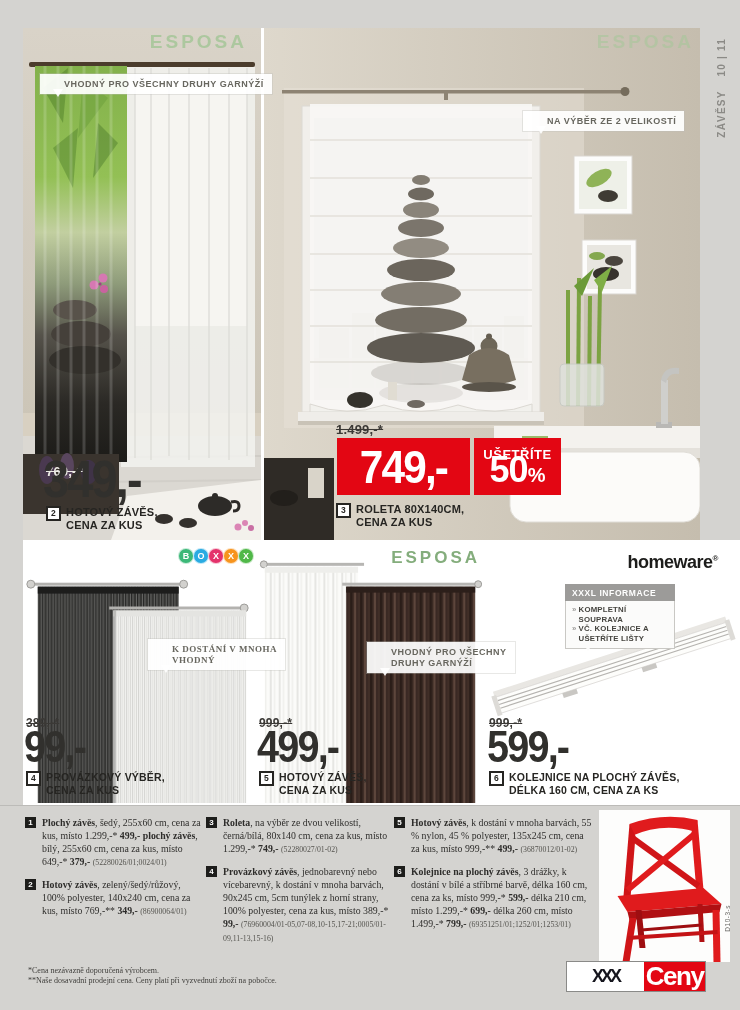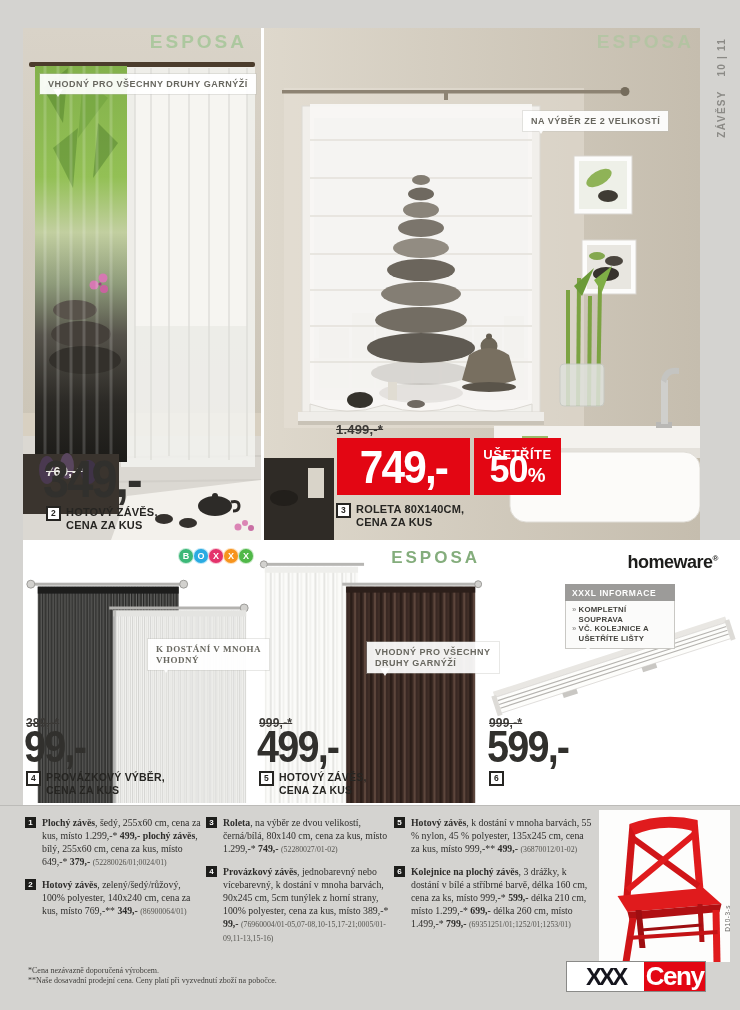--- a/index.html
+++ b/index.html
@@ -28,21 +28,21 @@
   .esposa-hl{left:120px;top:31px;width:138px;text-align:right;font-size:19px;color:rgba(164,198,152,.85);}
   .esposa-mid{left:352px;top:548px;width:128px;text-align:right;font-size:17px;color:#84ad7c;}
   .homeware{left:590px;top:552px;width:128px;text-align:right;font-size:18px;font-weight:bold;color:#1d1d1b;z-index:3;letter-spacing:-.5px;}
   .homeware sup{font-size:8px;font-weight:bold;}
   .boxxx{left:179px;top:548px;z-index:3;display:flex;}
   .bx-circle{width:14px;height:14px;border-radius:50%;margin-left:-1px;color:#fff;
     font-size:9px;font-weight:bold;display:flex;align-items:center;justify-content:center;
     border:1px solid rgba(255,255,255,.7);}
   
   .badge{background:rgba(255,255,255,.93);color:#68675f;font-weight:bold;
-    font-size:9px;letter-spacing:.5px;padding:5px 8px 4px 8px;line-height:11px;z-index:4;
+    font-size:9px;letter-spacing:.5px;padding:5px 8px 4px 24px;line-height:11px;z-index:4;
     box-shadow:0 0 0 1px rgba(190,188,182,.35);}
   .badge::after{content:'';position:absolute;left:13px;bottom:-8px;width:0;height:0;
     border:5px solid transparent;border-top:8px solid rgba(255,255,255,.93);}
   .badge-hl{left:40px;top:74px;}
   .badge-hr{left:523px;top:111px;text-align:center;}
   .badge-ml{left:148px;top:639px;font-family:Liberation Serif, serif;}
   .badge-mc{left:367px;top:642px;}
   
   .xxxl-info{left:565px;top:584px;width:110px;z-index:4;}
   .xxxl-info-header{background:#9c9b99;color:#fff;font-weight:bold;font-size:8.5px;
@@ -101,21 +101,21 @@
   
   .footnotes{left:28px;top:966px;font-family:"Liberation Serif",serif;font-size:8px;
     line-height:10px;color:#3f3e3b;z-index:4;}
   .slogan{left:0;top:1029px;width:556px;text-align:left;font-size:10.5px;font-weight:bold;
     letter-spacing:.3px;z-index:4;}
   .slogan-x{color:#3c3c3e;}
   .slogan-r{color:#e30613;}
   .lutz-logo{left:566px;top:961px;width:140px;height:31px;display:flex;z-index:6;
     border:1px solid #8a8a88;box-sizing:border-box;background:#fff;}
   .lutz-xxx{flex:0 0 56%;display:flex;align-items:center;justify-content:center;
-    font-size:24px;font-weight:bold;letter-spacing:-3px;color:#15151d;
+    font-size:18px;font-weight:bold;letter-spacing:-3px;color:#15151d;
     transform-origin:center;}
   .lutz-red{flex:1;background:#e30613;color:#fff;display:flex;align-items:center;justify-content:center;
     font-size:26px;font-weight:bold;letter-spacing:-1.5px;}
 </style>
 </head>
 <body>
 
 <div class="abs top-white"></div>
 <div class="abs mid-white"></div>
 <div class="abs bottom-strip"></div>
@@ -435,20 +435,24 @@
         <span class="arr">»</span>
         <span>VČ. KOLEJNICE A UŠETŘÍTE LIŠTY</span>
       </div>
     <div class="xxxl-info-tail"></div>
   </div>
 </div>
 <div class="abs old-price old-dark" style="left:489px;top:716px;font-size:12px;">999,-*</div>
 <div class="abs big-price bp-mid" style="left:487px;top:727px;">599,-</div>
 <div class="abs item-label" style="left:489px;top:771px;font-size:10.5px;">
   <span class="numbox">6</span>
+  <span class="lbl">
+    <span>KOLEJNICE NA PLOCHÝ ZÁVĚS,</span><br>
+    <span>DÉLKA 160 CM, CENA ZA KS</span>
+  </span>
 </div>
 
 <div class="abs side-label">
   <span class="inner"><span>ZÁVĚSY</span><span class="gap"></span><span>10 | 11</span></span>
 </div>
 
 <div class="abs desc-col desc-c1">
   <div class="desc-item">
     <span class="desc-num">1</span>
     <span class="desc-text"><span class="seg-b">Plochý závěs</span><span class="seg-r">, šedý, 255x60 cm, cena za kus, místo 1.299,-* </span><span class="seg-b">499,-</span><span class="seg-r"> </span><span class="seg-b">plochý závěs</span><span class="seg-r">, bílý, 255x60 cm, cena za kus, místo 649,-* </span><span class="seg-b">379,-</span><span class="seg-r"> </span><span class="seg-c">(52280026/01;0024/01)</span></span>

